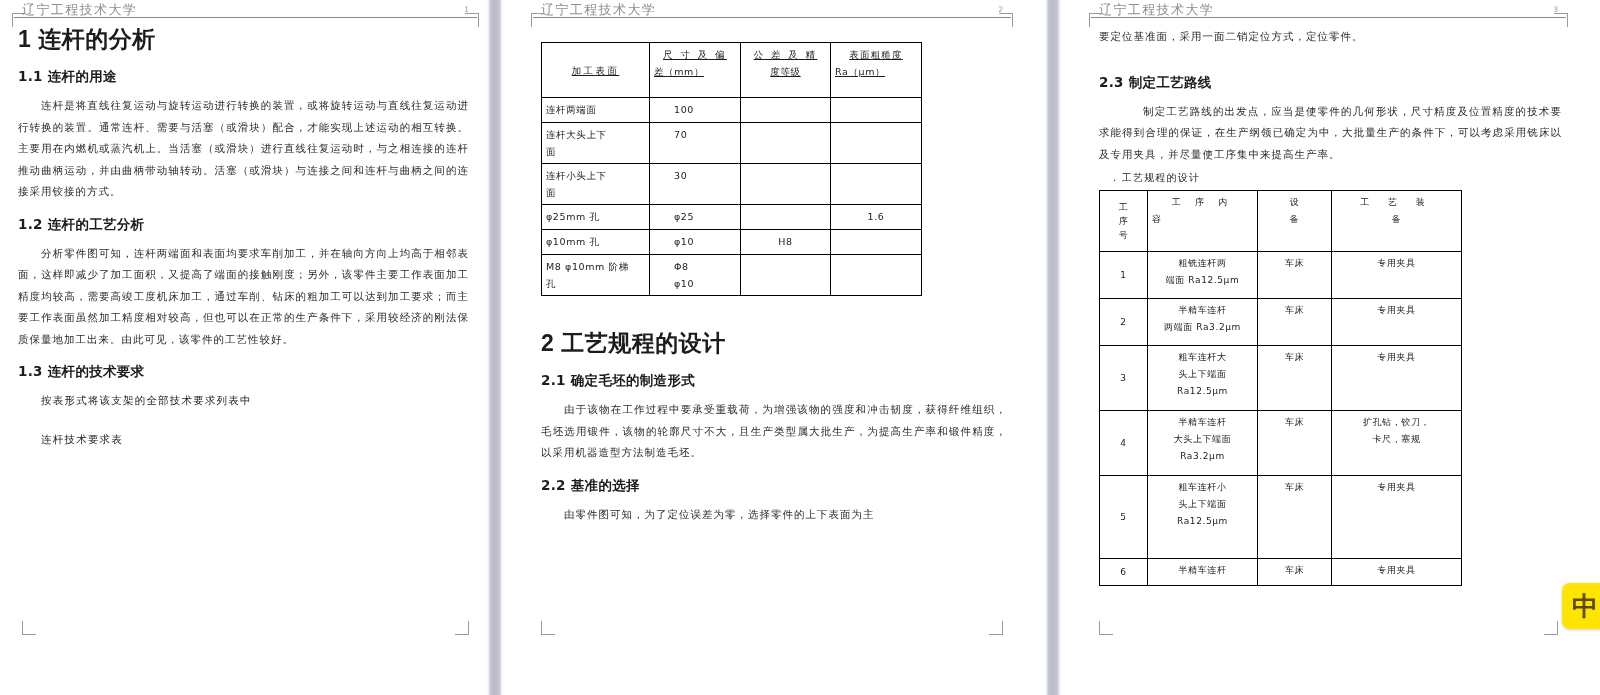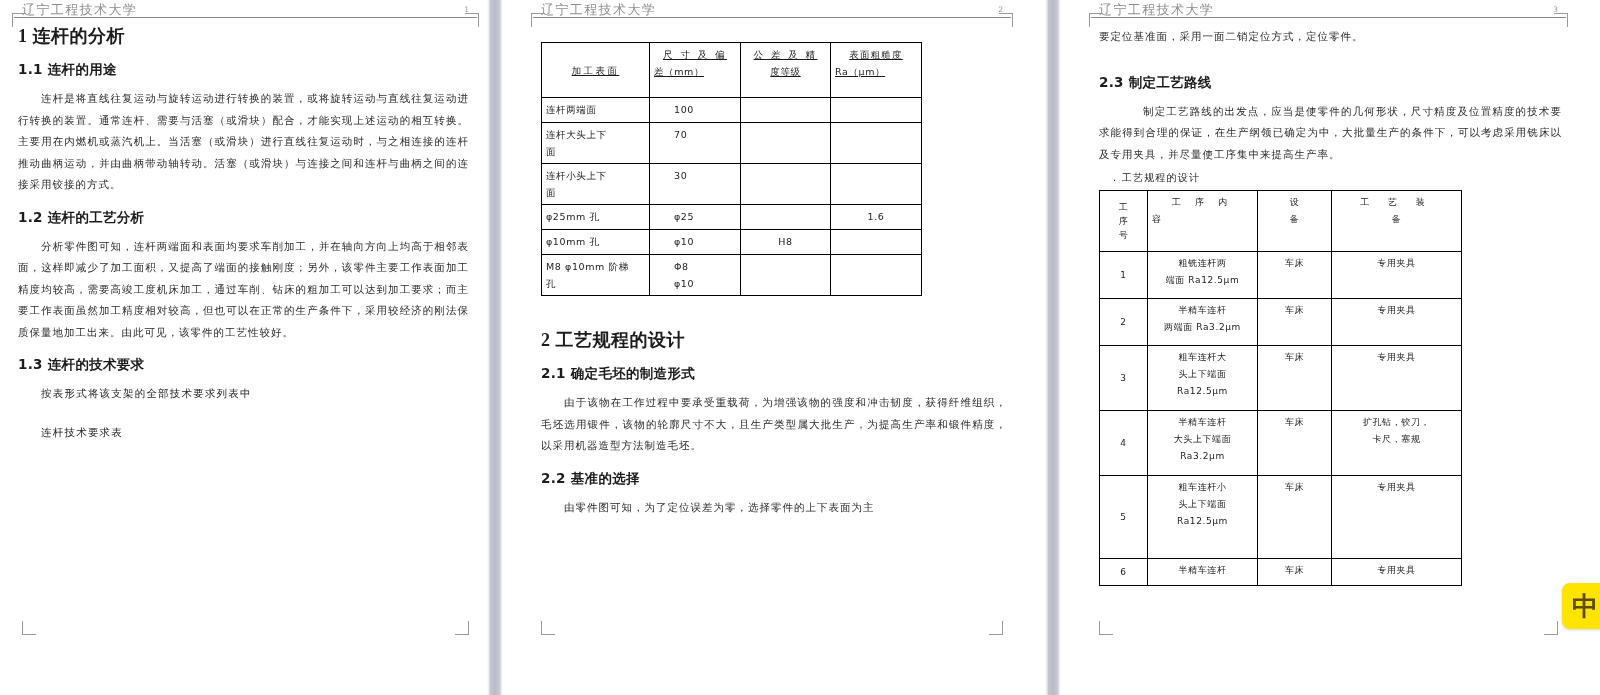--- a/index.html
+++ b/index.html
@@ -103,24 +103,24 @@
   .cmark.br i.h { right: 0; bottom: 0; width: 14px; height: 1px; }
   .cmark.br i.v { right: 0; bottom: 0; width: 1px; height: 14px; }
 
   .body-area {
     position: absolute;
     color: #1c1c1c;
   }
 
   h1.doc-h1 {
     margin: 0 0 12px 0;
-    font-size: 18px;
+    font-size: 23px;
     font-weight: bold;
     letter-spacing: 0.5px;
-    font-family: Liberation Serif, serif;
+    font-family: Liberation Sans, sans-serif;
   }
   h2.doc-h2 {
     margin: 13px 0 9px 0;
     font-size: 13.5px;
     font-weight: bold;
     letter-spacing: 0.3px;
     font-family: "DejaVu Sans", "Liberation Sans", sans-serif;
   }
   p.doc-p {
     margin: 0 0 6px 0;

